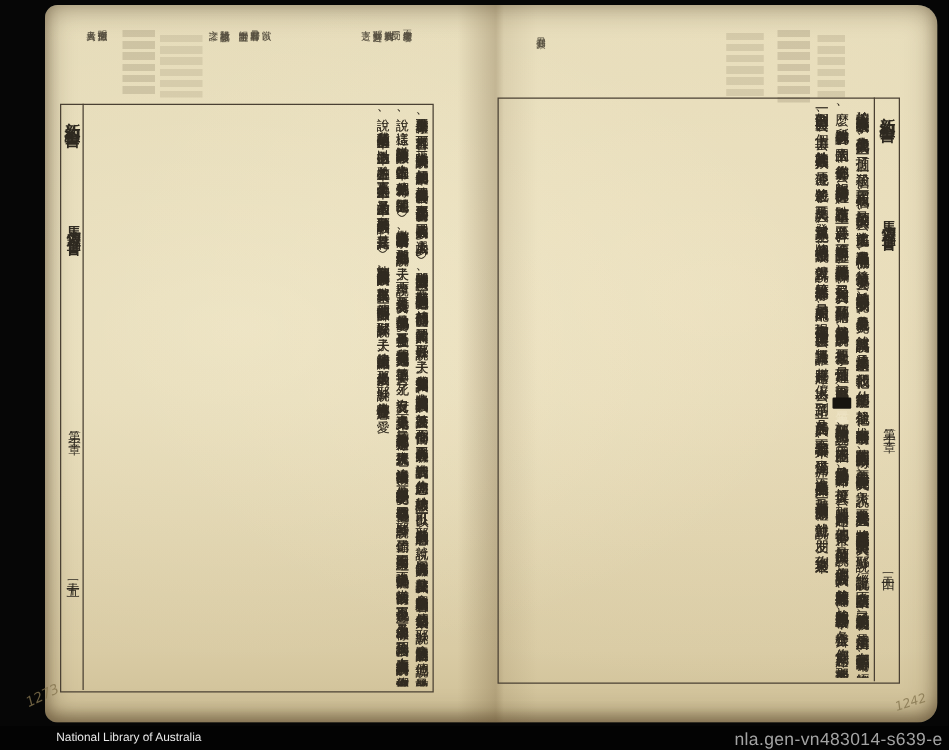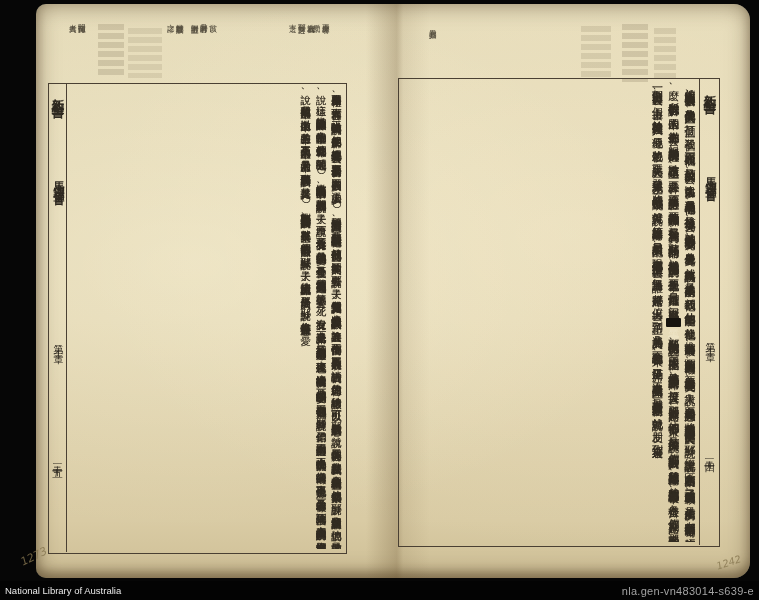--- a/index.html
+++ b/index.html
@@ -30,22 +30,22 @@
            text-shadow:none;border-radius:1px;}
   .note{position:absolute;top:18px;font-size:7.6px;line-height:9.2px;letter-spacing:.4px;
         color:#474033;white-space:pre-line;opacity:.9;
         font-family:"DejaVu Serif","Liberation Serif",serif;}
   .smudge{position:absolute;filter:blur(.6px);opacity:.5;
         background:repeating-linear-gradient(180deg,rgba(124,111,84,.45) 0 6px,rgba(0,0,0,0) 6px 9px);}
   .handnum{position:absolute;color:#85754f;font-size:11px;font-style:italic;
         font-family:"DejaVu Sans",sans-serif;opacity:.8;}
   .bottom-bar{position:absolute;left:0;bottom:0;width:759px;height:19px;background:#030303;
         display:flex;align-items:center;justify-content:space-between;padding:0 5px;box-sizing:border-box;}
-  .lib{color:#e9e9e9;font-size:9.5px;font-family:"Liberation Sans",sans-serif;}
-  .imgid{color:#a3a3a3;font-size:11px;font-family:"Liberation Sans",sans-serif;letter-spacing:.3px;}
+  .lib{color:#e9e9e9;font-size:9.5px;font-family:"Liberation Sans",sans-serif;margin-left:40px;}
+  .imgid{color:#a3a3a3;font-size:14px;font-family:"Liberation Sans",sans-serif;letter-spacing:.3px;}
 </style>
 </head>
 <body>
 
 <div class="stage">
   <div class="book">
     <div class="gutter"></div>
 
     <div class="smudge" style="left:62px;top:20px;width:26px;height:52px;"></div>
     <div class="smudge" style="left:92px;top:24px;width:34px;height:50px;opacity:.35;"></div>

